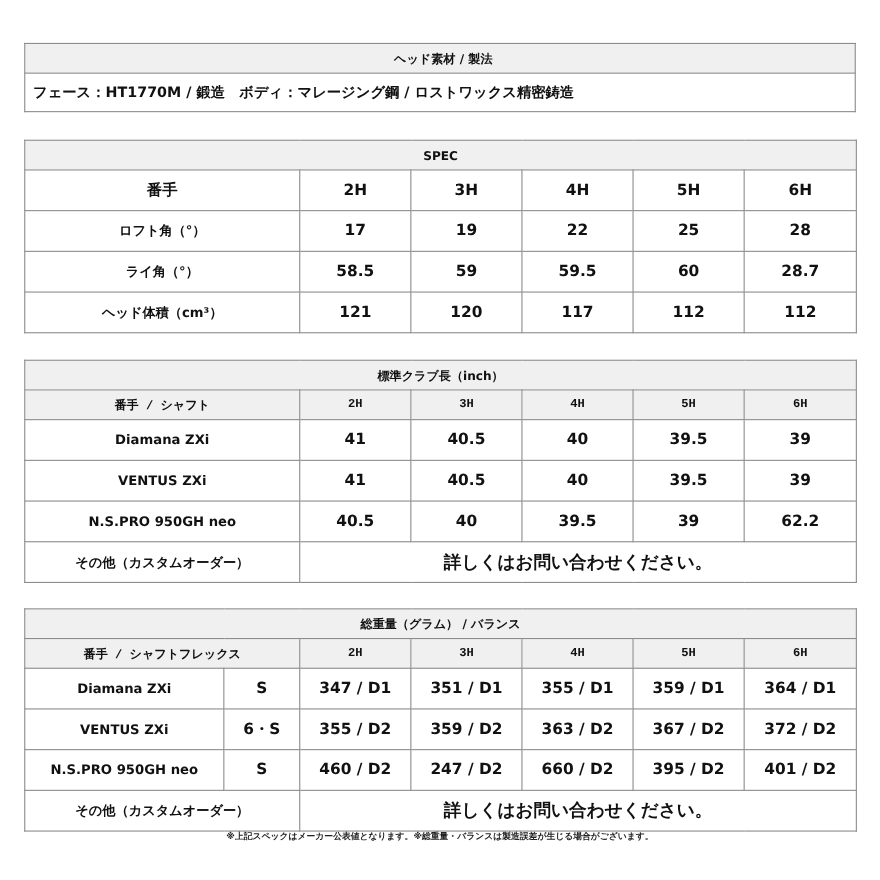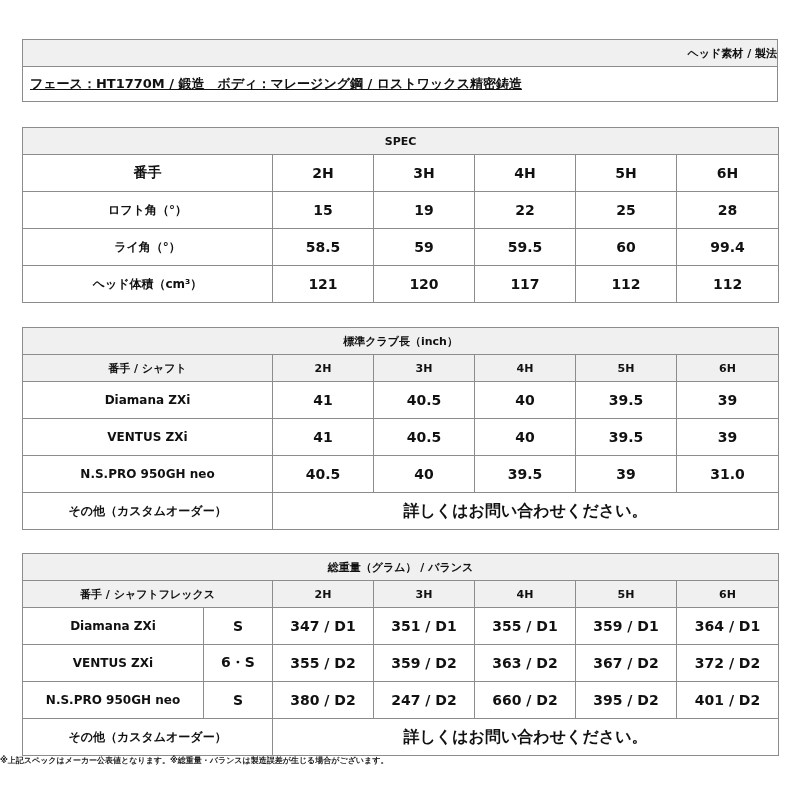--- a/index.html
+++ b/index.html
@@ -10,37 +10,37 @@
   }
   table {
     position: absolute; left: 22px; width: 756px;
     border-collapse: collapse; table-layout: fixed;
   }
   td, th {
     border: 1px solid #8c8c8c; padding: 0; text-align: center;
     vertical-align: middle; overflow: hidden; white-space: nowrap;
   }
   .hdr { background: #f0f0f0; font-size: 11px; font-weight: bold; height: 26px; }
-  .hdr-left { text-align: right; padding-left: 6px; }
+  .hdr-left { text-align: center; padding-left: 6px; }
   .colhdr { font-size: 12px; font-weight: bold; margin-left: 37px; }
-  .colhdr-gray { background: #f0f0f0; font-size: 11px; font-weight: bold; height: 26px; }
+  .colhdr-gray { background: #f0f0f0; font-size: 11px; font-weight: bold; height: 26px; font-family: Liberation Mono, monospace; }
   .cell { font-size: 14px; font-weight: bold; height: 36px; }
   .label { font-size: 12px; font-weight: bold; margin-left: 27px; }
-  .body-text { font-size: 13px; font-weight: bold; text-align: left; padding-left: 7px; height: 34px; text-decoration: underline; }
+  .body-text { font-size: 13px; font-weight: bold; text-align: left; padding-left: 7px; height: 34px; }
   .note-wide { font-size: 16px; font-weight: bold; }
   #t1 { top: 39px; }
   #t2 { top: 127px; }
   #t3 { top: 327px; border-radius: 11px; }
   #t4 { top: 553px; }
   #t2 .cell { height: 36px; }
   #t3 .cell { height: 36px; }
   #t4 .cell { height: 36px; }
   .footnote {
     position: absolute; left: 0; width: 800px; top: 755px;
-    text-align: left; font-size: 8px; font-weight: bold; color: #222;
+    text-align: center; font-size: 8px; font-weight: bold; color: #222;
   }
 </style>
 </head>
 <body>
 
 <table id="t1">
   <tbody>
       <tr>
     <td class="hdr hdr-left">ヘッド素材 / 製法</td>
   </tr>
@@ -66,33 +66,33 @@
   <tr>
     <td class="cell colhdr">番手</td>
     <td class="cell">2H</td>
     <td class="cell">3H</td>
     <td class="cell">4H</td>
     <td class="cell">5H</td>
     <td class="cell">6H</td>
   </tr>
   <tr>
     <td class="cell label">ロフト角（°）</td>
-    <td class="cell">15</td>
+    <td class="cell">17</td>
     <td class="cell">19</td>
     <td class="cell">22</td>
     <td class="cell">25</td>
     <td class="cell">28</td>
   </tr>
   <tr>
     <td class="cell label">ライ角（°）</td>
     <td class="cell">58.5</td>
     <td class="cell">59</td>
     <td class="cell">59.5</td>
     <td class="cell">60</td>
-    <td class="cell">99.4</td>
+    <td class="cell">28.7</td>
   </tr>
   <tr>
     <td class="cell label">ヘッド体積（cm³）</td>
     <td class="cell">121</td>
     <td class="cell">120</td>
     <td class="cell">117</td>
     <td class="cell">112</td>
     <td class="cell">112</td>
   </tr>
 </tbody>
@@ -134,21 +134,21 @@
     <td class="cell">40</td>
     <td class="cell">39.5</td>
     <td class="cell">39</td>
   </tr>
   <tr>
     <td class="cell label">N.S.PRO 950GH neo</td>
     <td class="cell">40.5</td>
     <td class="cell">40</td>
     <td class="cell">39.5</td>
     <td class="cell">39</td>
-    <td class="cell">31.0</td>
+    <td class="cell">62.2</td>
   </tr>
   <tr>
     <td class="cell label">その他（カスタムオーダー）</td>
     <td colspan="5" class="cell note-wide">詳しくはお問い合わせください。</td>
   </tr>
 </tbody>
   </table>
 
 <table id="t4">
   <colgroup>
@@ -186,21 +186,21 @@
     <td class="cell">6・S</td>
     <td class="cell">355 / D2</td>
     <td class="cell">359 / D2</td>
     <td class="cell">363 / D2</td>
     <td class="cell">367 / D2</td>
     <td class="cell">372 / D2</td>
   </tr>
   <tr>
     <td class="cell label">N.S.PRO 950GH neo</td>
     <td class="cell">S</td>
-    <td class="cell">380 / D2</td>
+    <td class="cell">460 / D2</td>
     <td class="cell">247 / D2</td>
     <td class="cell">660 / D2</td>
     <td class="cell">395 / D2</td>
     <td class="cell">401 / D2</td>
   </tr>
   <tr>
     <td colspan="2" class="cell label">その他（カスタムオーダー）</td>
     <td colspan="5" class="cell note-wide">詳しくはお問い合わせください。</td>
   </tr>
 </tbody>

